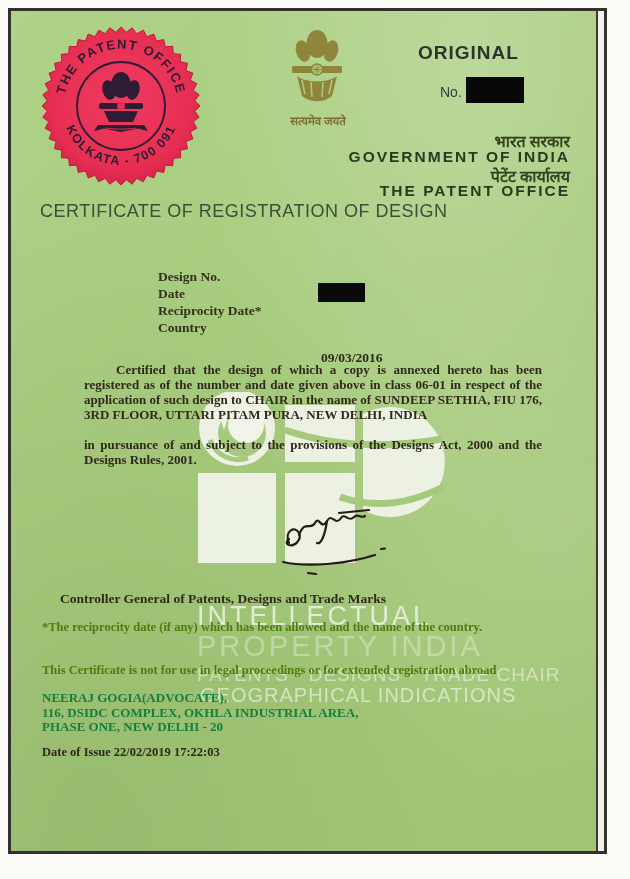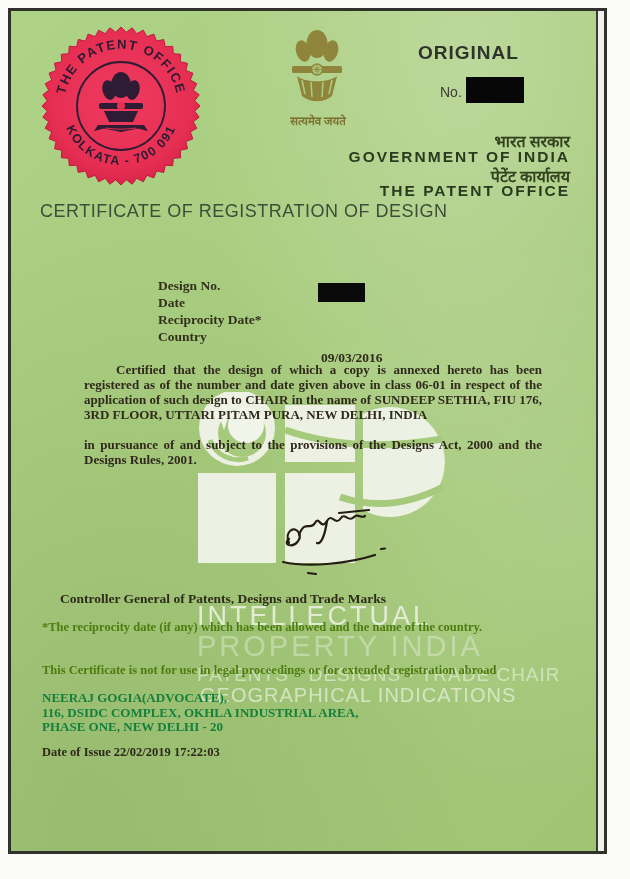--- a/index.html
+++ b/index.html
@@ -23,21 +23,21 @@
             color:#3a3e35;z-index:6;}
   .no-box{left:466px;top:77px;width:58px;height:26px;background:#070707;z-index:6;}
   .hdr{left:60px;width:510px;text-align:right;z-index:6;}
   .hdr-hindi{font-size:16px;font-weight:600;color:#33421f;}
   .hdr-caps{font-family:"Liberation Sans",sans-serif;font-size:15.5px;font-weight:bold;
             letter-spacing:2px;color:#2a3a1e;}
   .cert-title{left:40px;top:201px;width:550px;text-align:left;
               font-family:"Liberation Sans",sans-serif;font-size:18px;letter-spacing:.5px;
               color:#3d4d38;z-index:6;}
   
-  .field-labels{left:158px;top:277px;width:200px;font-size:13.5px;font-weight:bold;
+  .field-labels{left:158px;top:268px;width:200px;font-size:13.5px;font-weight:bold;
                 line-height:17px;color:#33301c;z-index:6;}
   .design-box{left:318px;top:283px;width:47px;height:19px;background:#0a0a0a;z-index:6;}
   .date-value{left:321px;top:302px;font-size:13.5px;font-weight:bold;color:#2e2a1a;z-index:6;margin-top:48px;}
   
   .para{left:84px;width:458px;font-size:13px;font-weight:bold;line-height:15px;
         text-align:justify;color:#30291c;z-index:6;}
   .para1{top:362px;text-indent:32px;}
   .para2{top:437px;}
   .controller{left:60px;top:591px;width:510px;text-align:left;font-size:13.5px;
               font-weight:bold;color:#2e2b1a;z-index:6;}

